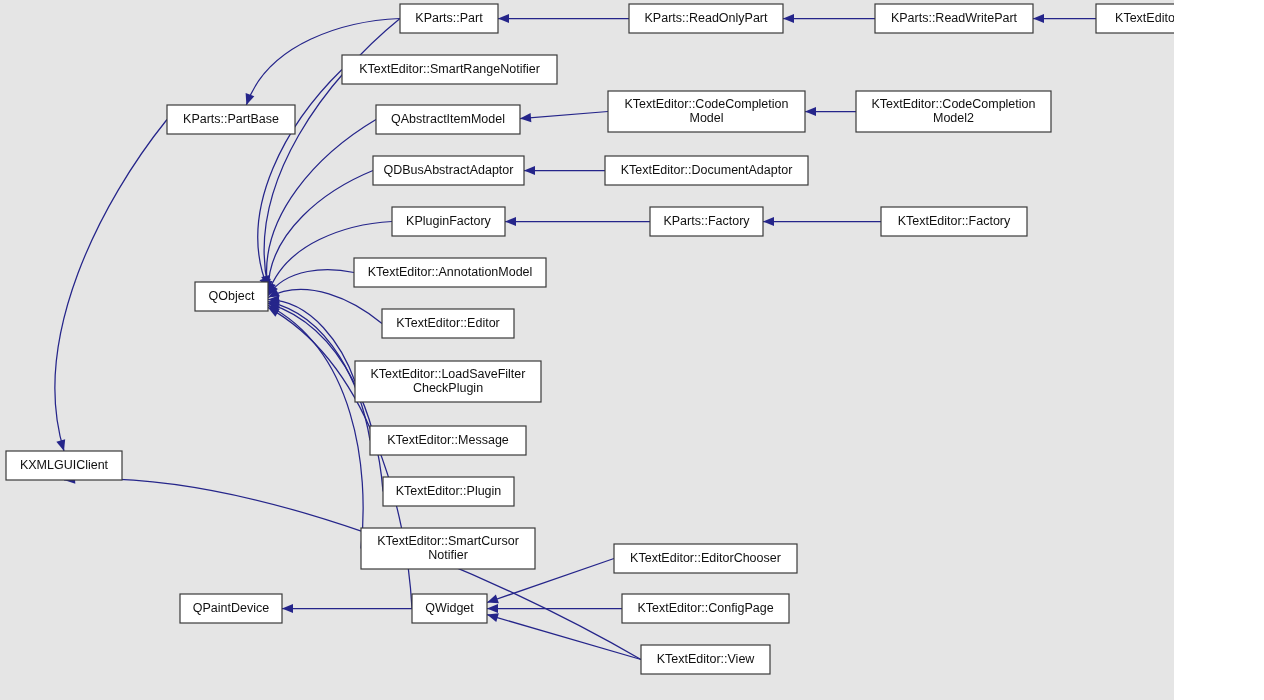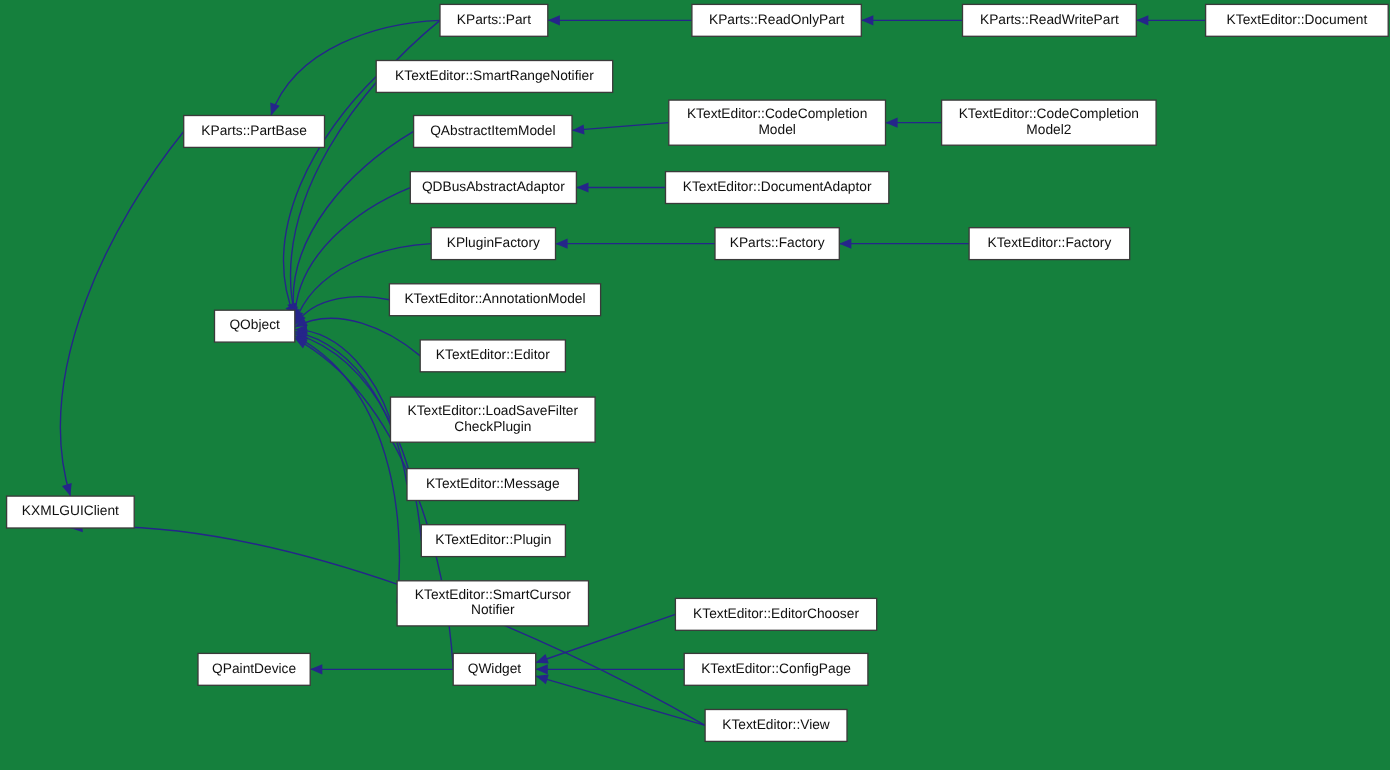--- a/index.html
+++ b/index.html
@@ -2,23 +2,23 @@
 <html><head>
 <meta charset="utf-8">
 <style>
   html, body {
     margin: 0;
     padding: 0;
     background: #ffffff;
   }
   #diagram-root {
     position: relative;
-    width: 1264px;
+    width: 1174px;
     height: 700px;
-    background: #15803d;
+    background: #e5e5e5;
     overflow: hidden;
     font-family: "Liberation Sans", sans-serif;
   }
   svg#graph {
     display: block;
     width: 1264px;
     height: 700px;
   }
   .node-box {
     fill: #ffffff;

